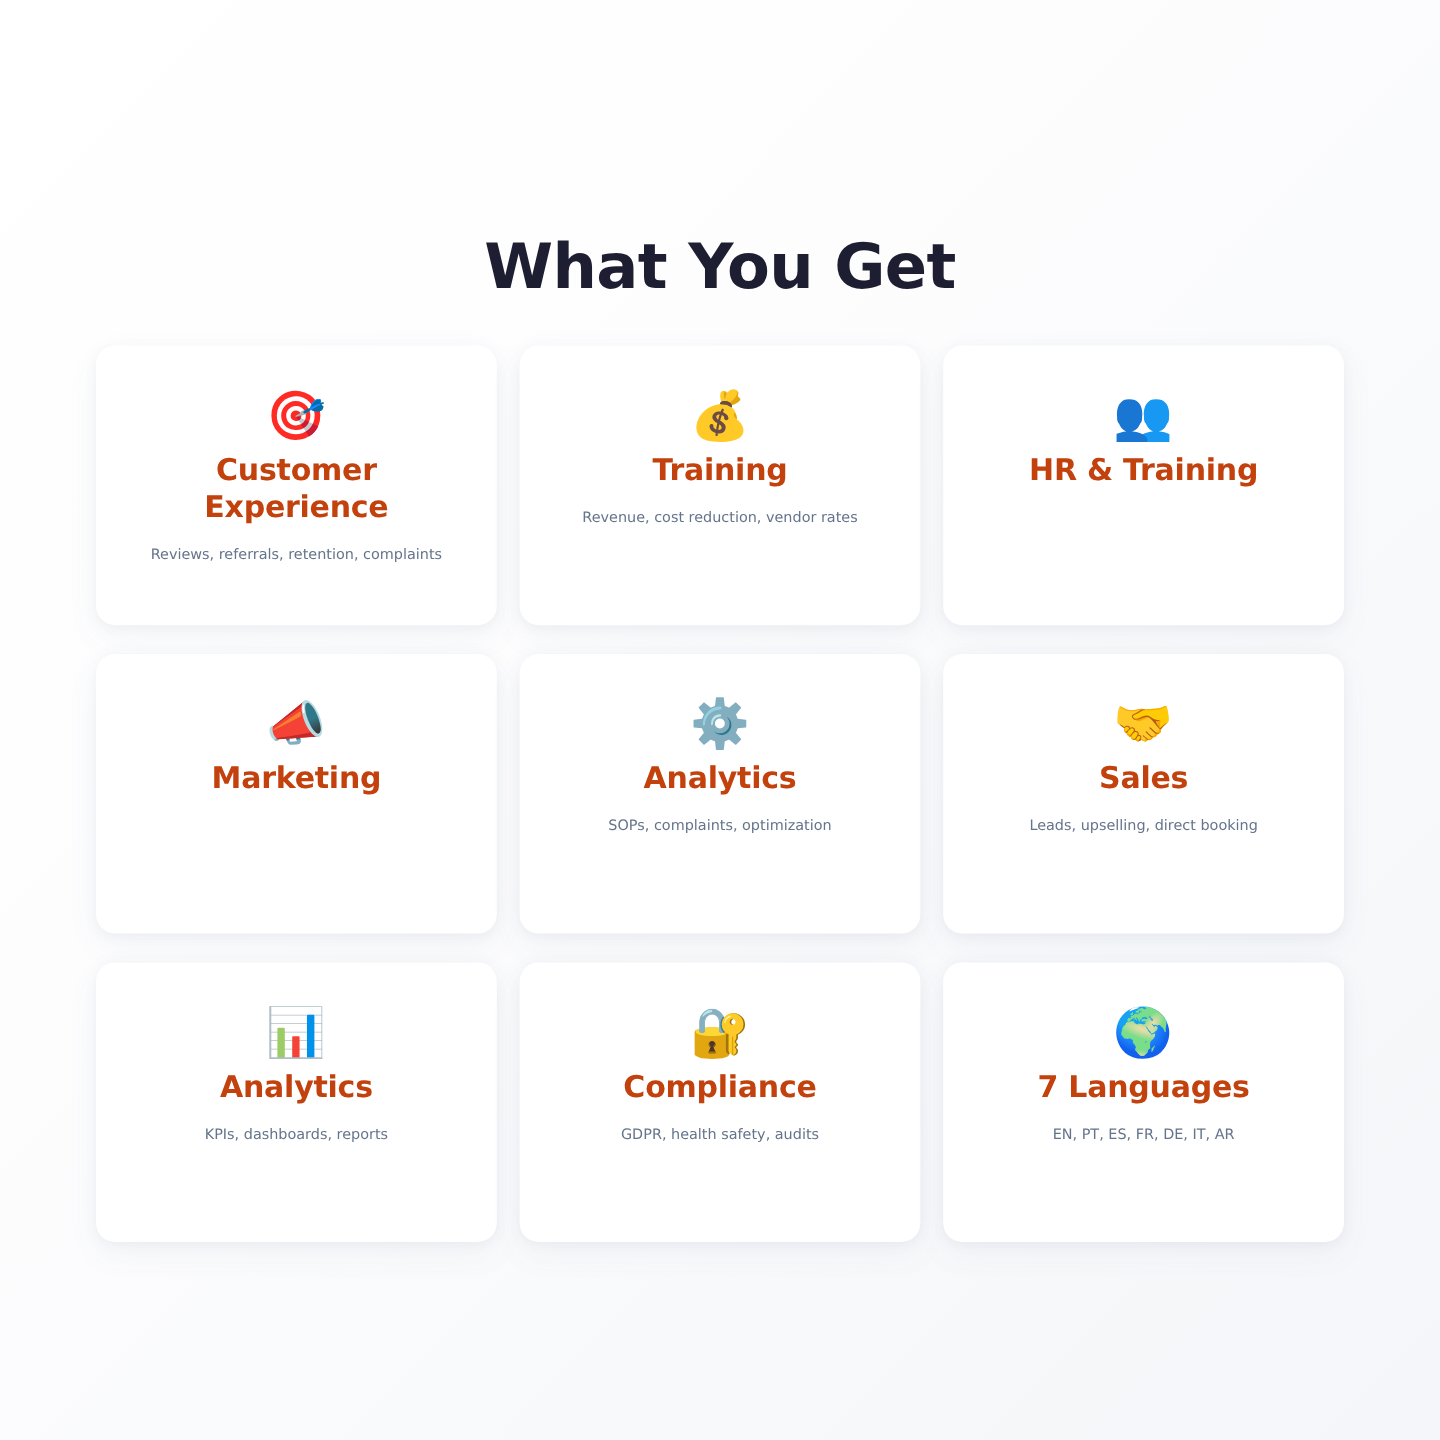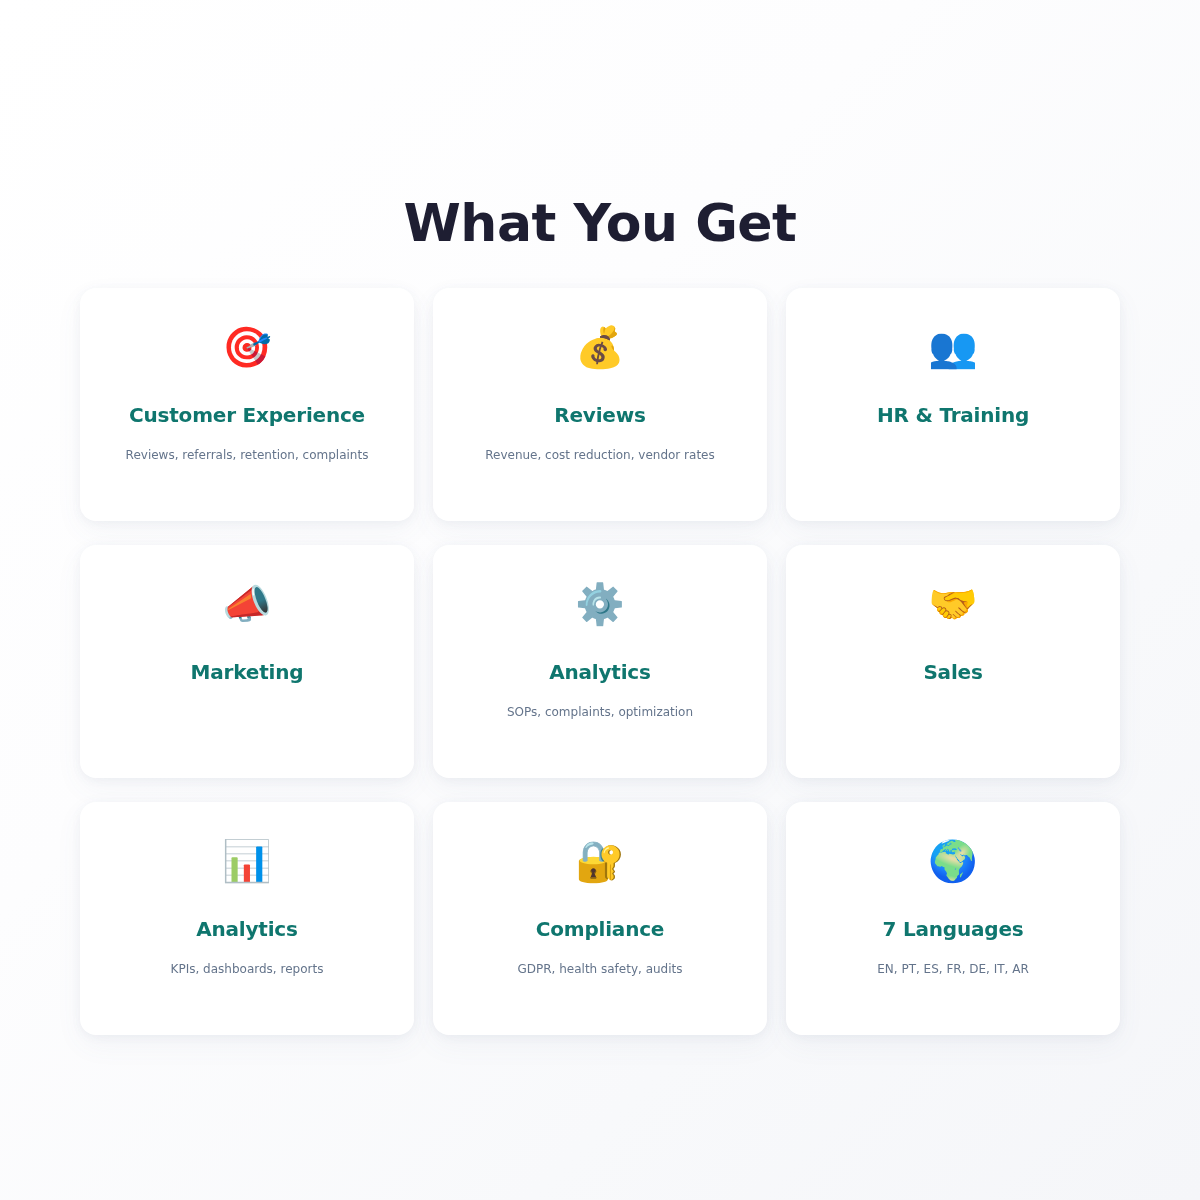--- a/index.html
+++ b/index.html
@@ -62,25 +62,25 @@
 
   .card-icon {
     font-size: 40px;
     line-height: 46px;
     height: 48px;
     display: block;
     font-family: "DejaVu Sans", sans-serif;
   }
 
   .card-title {
-    margin-top: 28px;
-    font-size: 20px;
+    margin-top: 4px;
+    font-size: 25px;
     line-height: 31px;
     font-weight: 700;
-    color: #0f766e;
+    color: #c2410c;
     letter-spacing: -0.2px;
     font-family: "DejaVu Sans", sans-serif;
   }
 
   .card-desc {
     margin-top: 9px;
     font-size: 12px;
     line-height: 30px;
     font-weight: 400;
     color: #64748b;
@@ -98,21 +98,21 @@
   <div class="cards-grid">
 
     <div class="feature-card">
       <span class="card-icon">🎯</span>
       <div class="card-title">Customer Experience</div>
       <div class="card-desc">Reviews, referrals, retention, complaints</div>
     </div>
 
     <div class="feature-card">
       <span class="card-icon">💰</span>
-      <div class="card-title">Reviews</div>
+      <div class="card-title">Training</div>
       <div class="card-desc">Revenue, cost reduction, vendor rates</div>
     </div>
 
     <div class="feature-card">
       <span class="card-icon">👥</span>
       <div class="card-title">HR &amp; Training</div>
     </div>
 
     <div class="feature-card">
       <span class="card-icon">📣</span>
@@ -121,20 +121,21 @@
 
     <div class="feature-card">
       <span class="card-icon">⚙️</span>
       <div class="card-title">Analytics</div>
       <div class="card-desc">SOPs, complaints, optimization</div>
     </div>
 
     <div class="feature-card">
       <span class="card-icon">🤝</span>
       <div class="card-title">Sales</div>
+      <div class="card-desc">Leads, upselling, direct booking</div>
     </div>
 
     <div class="feature-card">
       <span class="card-icon">📊</span>
       <div class="card-title">Analytics</div>
       <div class="card-desc">KPIs, dashboards, reports</div>
     </div>
 
     <div class="feature-card">
       <span class="card-icon">🔐</span>

